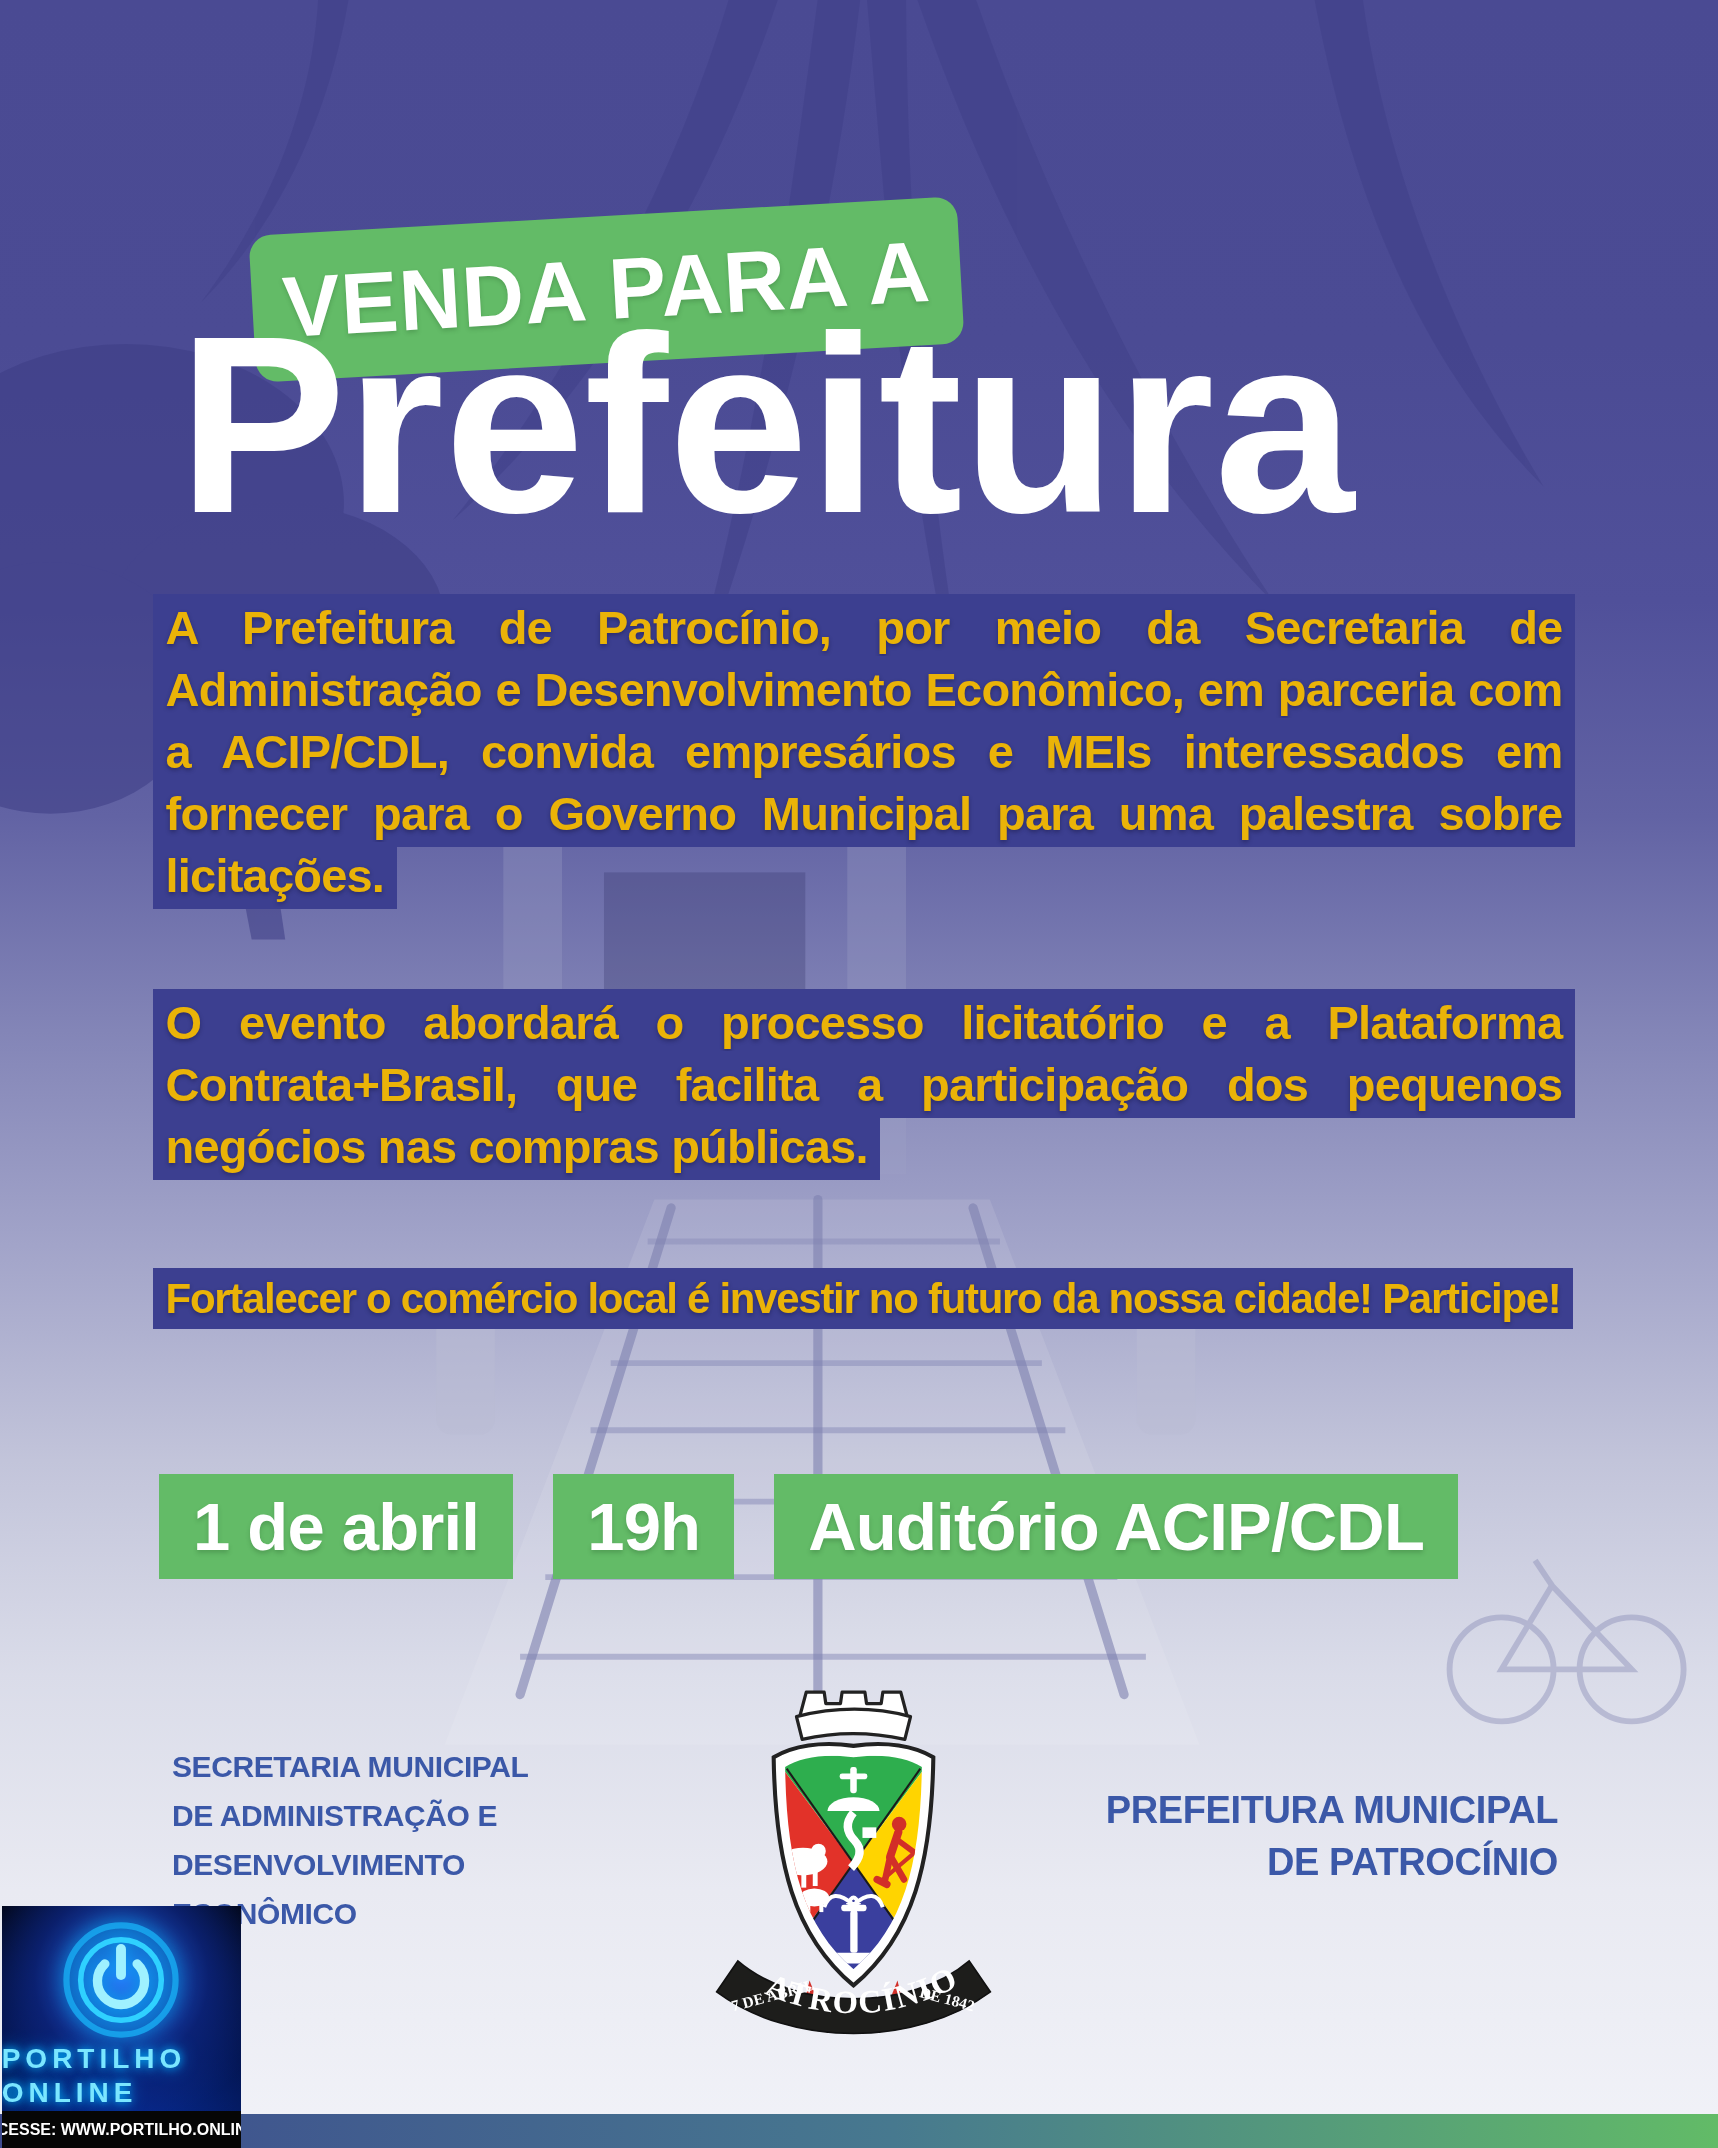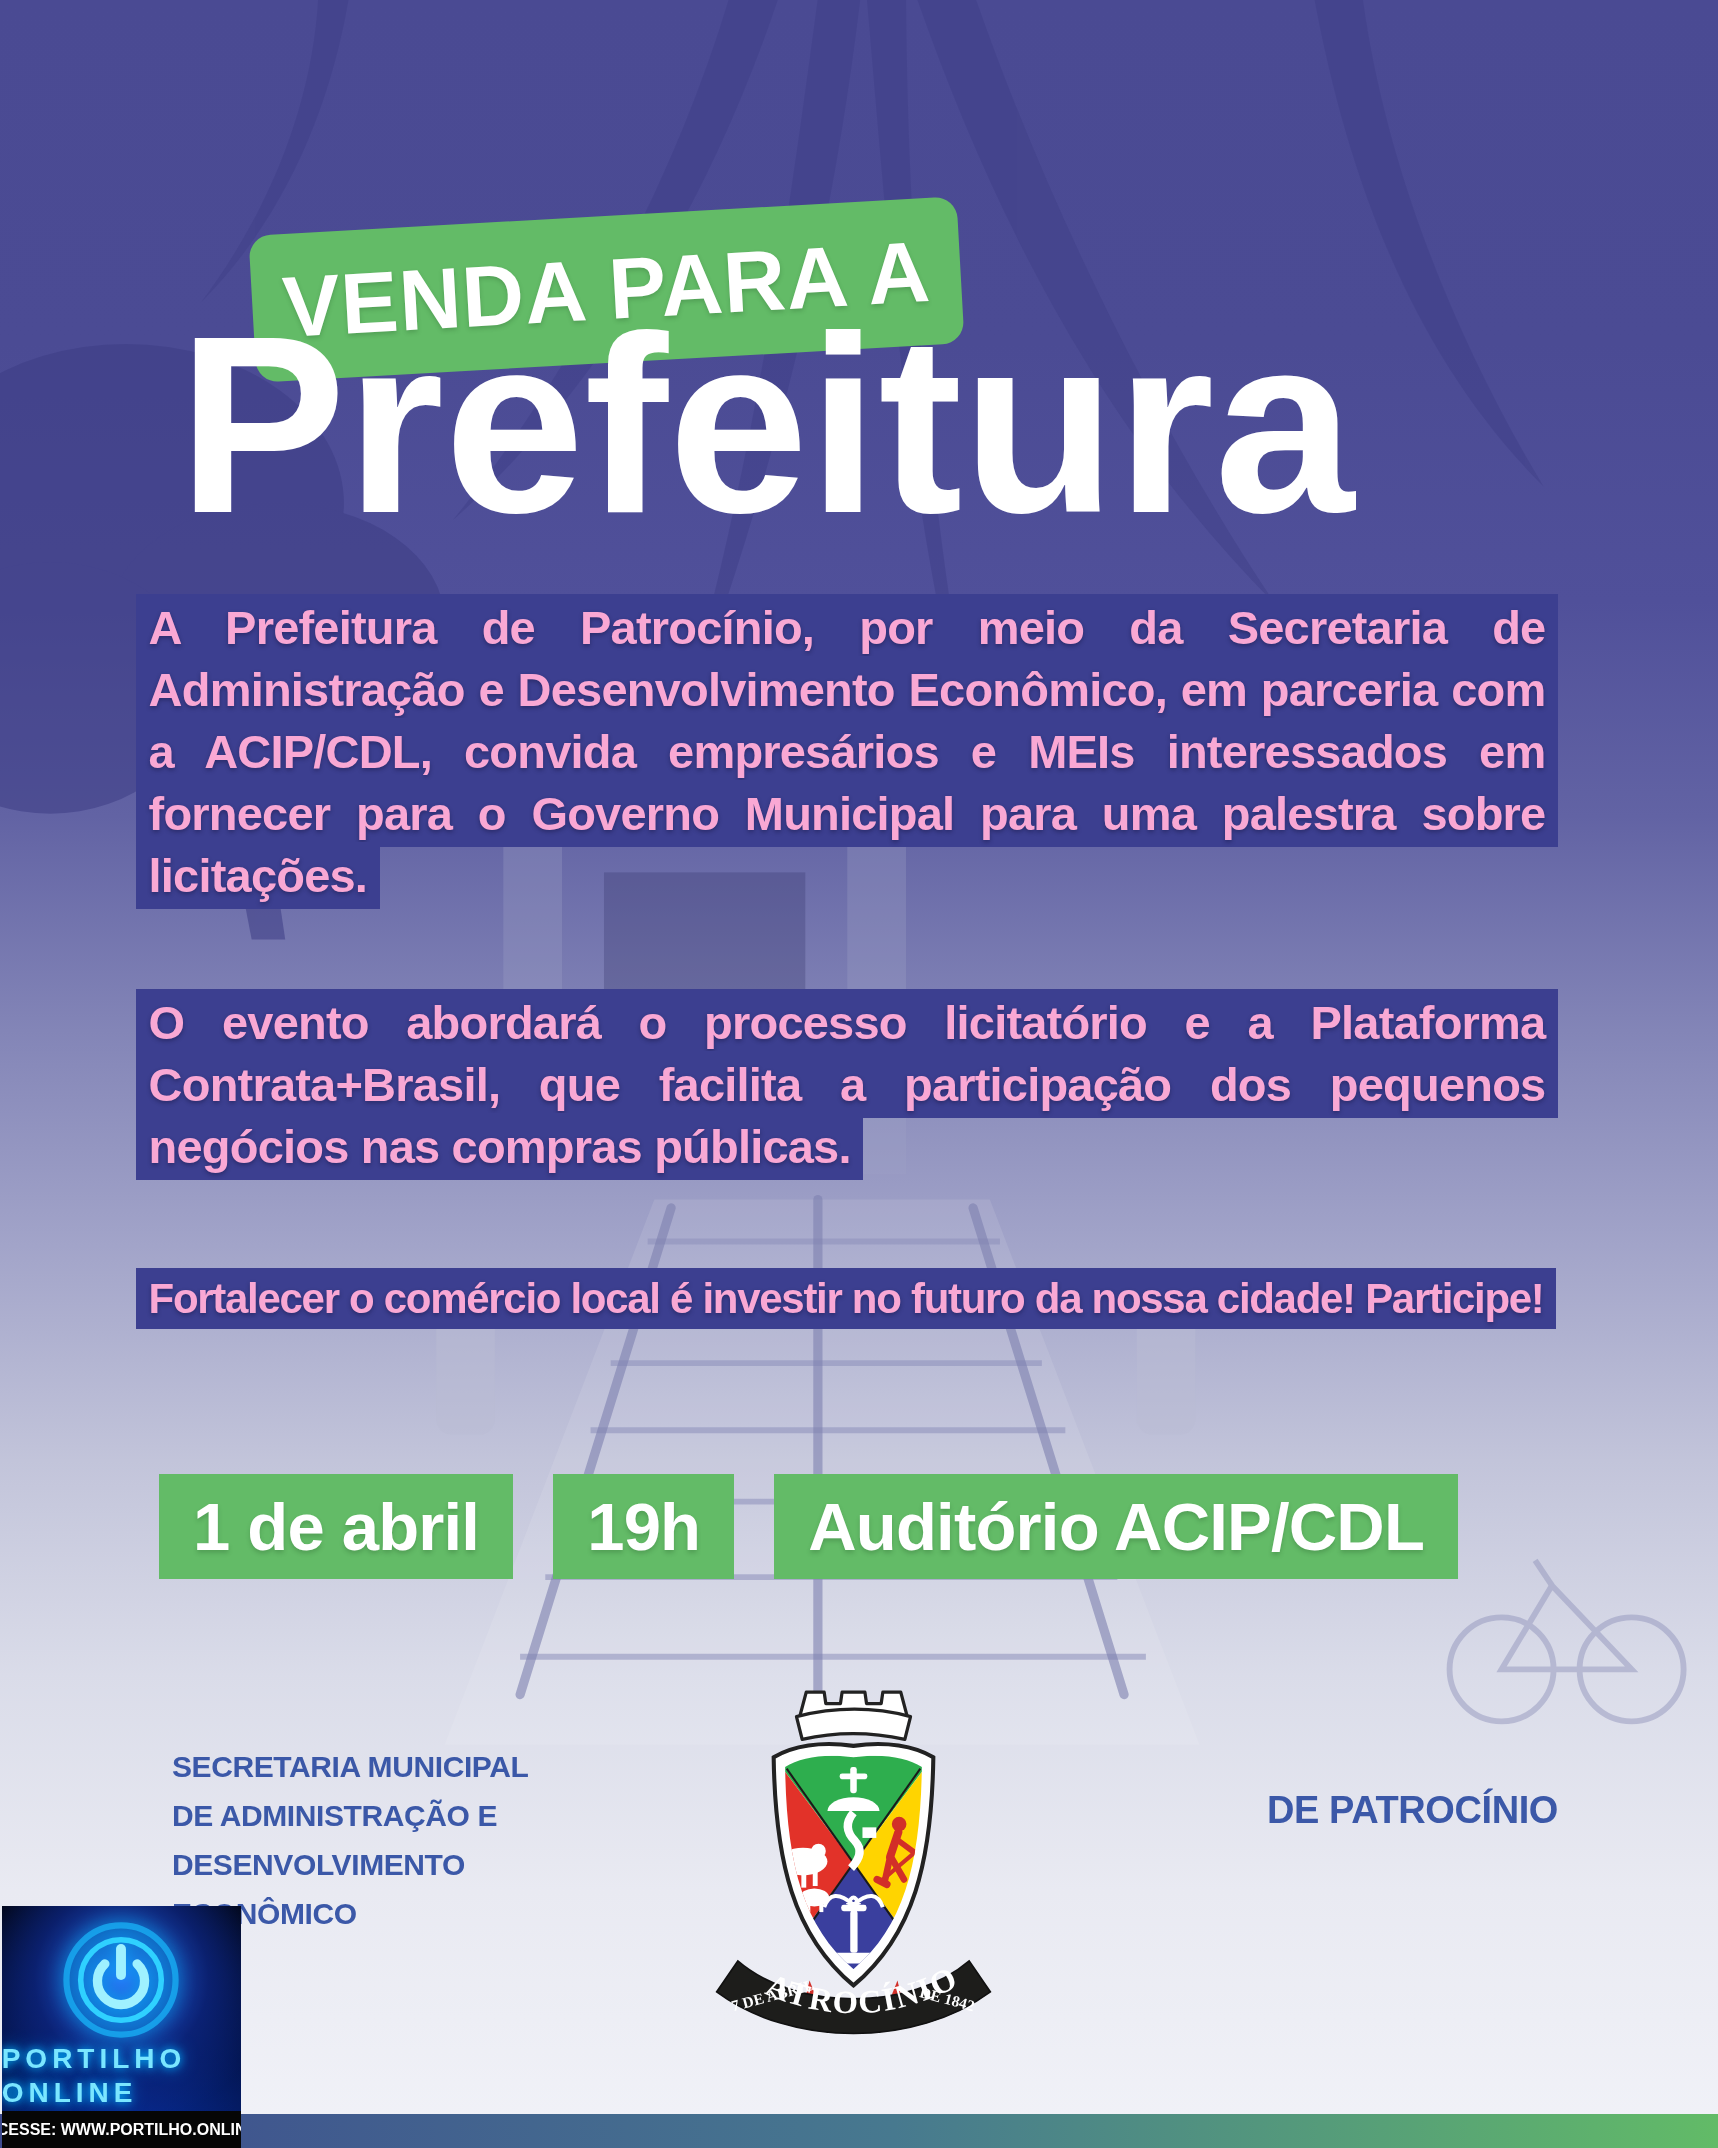--- a/index.html
+++ b/index.html
@@ -44,23 +44,23 @@
     color: #ffffff;
     font-size: 252px;
     font-weight: bold;
     line-height: 1.0;
     white-space: nowrap;
     letter-spacing: 0px;
   }
 
   .para {
     position: absolute;
-    left: 136px;
+    left: 153px;
     width: 1422px;
-    color: #f9a8d4;
+    color: #eab308;
     font-weight: bold;
     text-align: justify;
     font-size: 47px;
     line-height: 62px;
     letter-spacing: -0.8px;
   }
   .para .hl {
     background: #3c3f90;
     padding: 6.7px 12.6px;
     -webkit-box-decoration-break: clone;
@@ -244,20 +244,21 @@
     </div>
 
     <div class="secretariat">
       <span>SECRETARIA MUNICIPAL</span>
       <span>DE ADMINISTRAÇÃO E</span>
       <span>DESENVOLVIMENTO</span>
       <span>ECONÔMICO</span>
     </div>
 
     <div class="city-hall">
+      <span>PREFEITURA MUNICIPAL</span>
       <span>DE PATROCÍNIO</span>
     </div>
 
     <svg class="city-crest" viewBox="0 0 340 470" xmlns="http://www.w3.org/2000/svg">
       <defs>
         <clipPath id="shieldClip">
           <path d="M170,112 C135,107 105,112 86,124 C88,238 106,318 170,372 C234,318 252,238 254,124 C235,112 205,107 170,112 Z"></path>
         </clipPath>
         <path id="ribArc" d="M52,398 Q170,454 288,398" fill="none"></path>
       </defs>

